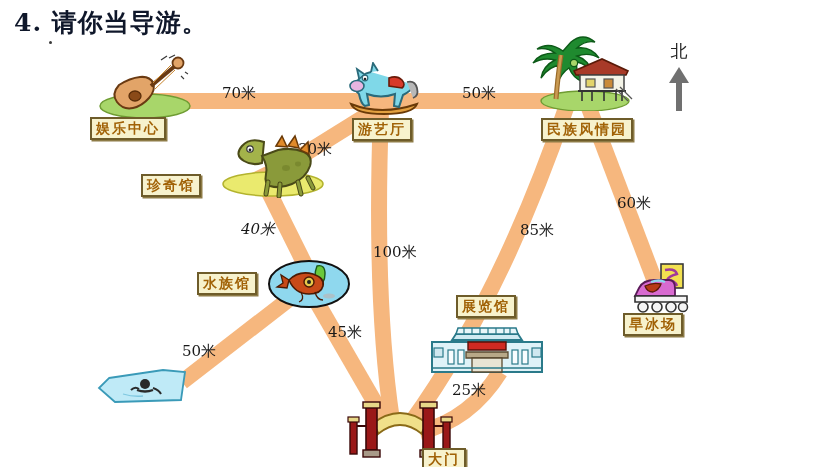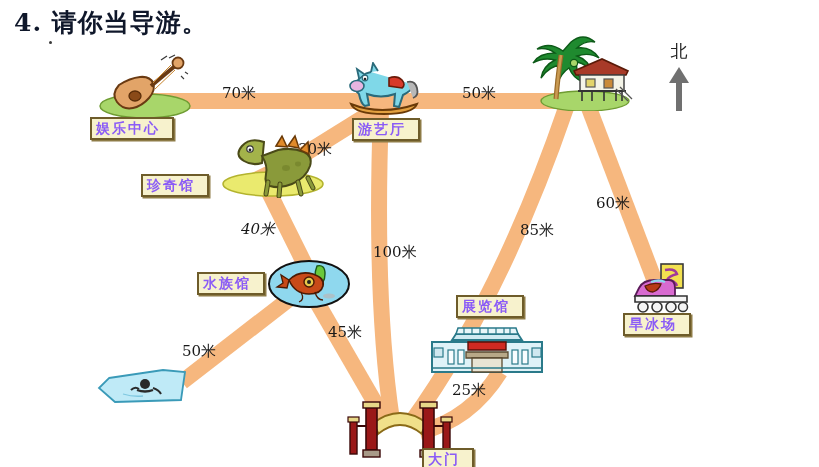--- a/index.html
+++ b/index.html
@@ -52,25 +52,25 @@
     color: #181818;
     white-space: nowrap;
     letter-spacing: 0px;
   }
   
   .placebox {
     position: absolute;
     background: #f7f2cd;
     border: 2px solid #6e5c2a;
     box-shadow: 1.5px 1.5px 0 #8d7b46;
-    padding: 1px 12px 2px 4px;
+    padding: 1px 4px 2px 4px;
     font-family: "DejaVu Serif", "Liberation Serif", serif;
     font-size: 14px;
     font-weight: 600;
-    color: #8b5cf6;
+    color: #a16207;
     white-space: nowrap;
     letter-spacing: 2px;
     line-height: 1.15;
   }
   
   #north {
     position: absolute;
     left: 658px;
     top: 40px;
     width: 42px;
@@ -107,21 +107,21 @@
 
   <div class="dist" style="left:222px;top:84px;text-align:right;">70米</div>
   <div class="dist" style="left:462px;top:84px;">50米</div>
   <div class="dist" style="left:298px;top:140px;">30米</div>
   <div class="dist" style="left:241px;top:220px;font-style:italic;">40米</div>
   <div class="dist" style="left:373px;top:243px;">100米</div>
   <div class="dist" style="left:328px;top:323px;">45米</div>
   <div class="dist" style="left:182px;top:342px;">50米</div>
   <div class="dist" style="left:520px;top:221px;">85米</div>
   <div class="dist" style="left:452px;top:381px;">25米</div>
-  <div class="dist" style="left:596px;top:194px;">60米</div>
+  <div class="dist" style="left:617px;top:194px;">60米</div>
 
   <div class="icon-wrap" style="left:95px;top:52px;">
     <svg width="100" height="68" viewBox="0 0 100 68">
       <ellipse cx="50" cy="54" rx="45" ry="12" fill="#a8d66a" stroke="#6f9c33" stroke-width="1.5"></ellipse>
       <path d="M24 33 q-8 9 -2 17 q6 8 16 6 q9 -2 16 -10 q7 -8 4 -15 q-3 -7 -13 -6 q-10 1 -21 8 z" fill="#e2a468" stroke="#6a3a12" stroke-width="2"></path>
       <ellipse cx="40" cy="44" rx="6" ry="5" fill="#8a4a18" stroke="#5a2d08" stroke-width="1.3"></ellipse>
       <path d="M56 34 L80 14" stroke="#6a3a12" stroke-width="4" fill="none"></path>
       <circle cx="83" cy="11" r="5.5" fill="#e2a468" stroke="#6a3a12" stroke-width="1.8"></circle>
       <path d="M58 31 L76 13 M60 37 L80 18" stroke="#c9862f" stroke-width="1" fill="none"></path>
       <path d="M66 8 L72 4 M74 6 L80 3" stroke="#3a3a3a" stroke-width="1.3"></path>
@@ -169,20 +169,21 @@
       <path d="M31 22 q-3 20 -5 44" stroke="#c99a52" stroke-width="2.6" fill="none"></path>
       <path d="M44 38 L72 26 L98 38 L96 42 L46 42 z" fill="#a83a28" stroke="#5a1a08" stroke-width="1.6"></path>
       <path d="M50 42 L94 42 L94 58 L50 58 z" fill="#f4f4e8" stroke="#444" stroke-width="1.5"></path>
       <rect x="56" y="46" width="9" height="8" fill="#e2d46a" stroke="#555" stroke-width="1.2"></rect>
       <rect x="74" y="46" width="9" height="9" fill="#c98a3a" stroke="#555" stroke-width="1.2"></rect>
       <path d="M52 58 L52 68 M62 58 L62 68 M74 58 L74 68 M86 58 L86 68 M92 58 L92 68" stroke="#333" stroke-width="1.6"></path>
       <path d="M48 58 L96 58" stroke="#333" stroke-width="1.8"></path>
       <path d="M86 56 L98 68 M90 54 L102 66" stroke="#555" stroke-width="1.3"></path>
     </svg>
   </div>
+  <div class="placebox" style="left:541px;top:118px;">民族风情园</div>
 
   <div class="icon-wrap" style="left:267px;top:258px;">
     <svg width="84" height="52" viewBox="0 0 84 52">
       <ellipse cx="42" cy="26" rx="40" ry="23" fill="#8fd8ee" stroke="#111" stroke-width="2"></ellipse>
       <path d="M50 8 q8 -2 8 8 q0 10 -8 12 q-4 -10 0 -20 z" fill="#6ac83a" stroke="#1a5a18" stroke-width="1.4"></path>
       <path d="M22 22 q10 -10 24 -6 q12 4 10 12 q-2 8 -14 8 q-14 0 -20 -14 z" fill="#c84a18" stroke="#4a1a04" stroke-width="1.6"></path>
       <circle cx="42" cy="24" r="5" fill="#e8c84a" stroke="#4a1a04" stroke-width="1.4"></circle>
       <circle cx="42" cy="24" r="2" fill="#222"></circle>
       <path d="M22 22 l-8 -5 l2 8 l-6 4 l10 1 z" fill="#c84a18" stroke="#4a1a04" stroke-width="1.3"></path>
       <path d="M34 34 q4 8 -2 10 M48 34 q2 8 8 8" stroke="#4a1a04" stroke-width="1.3" fill="none"></path>

